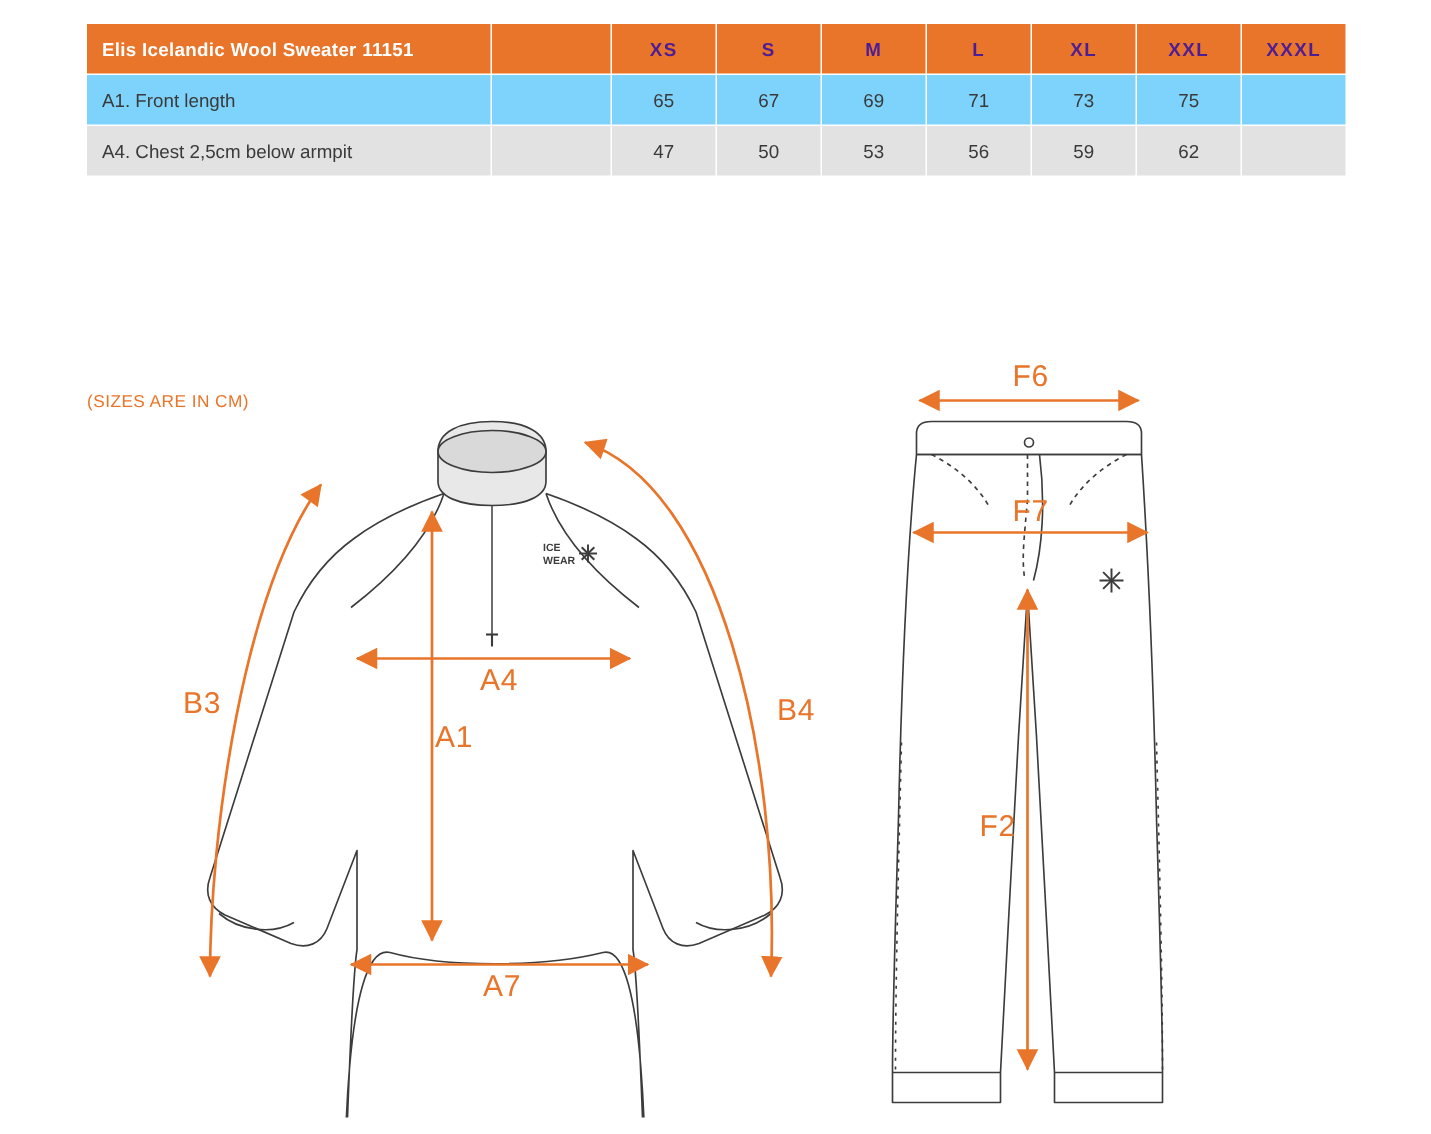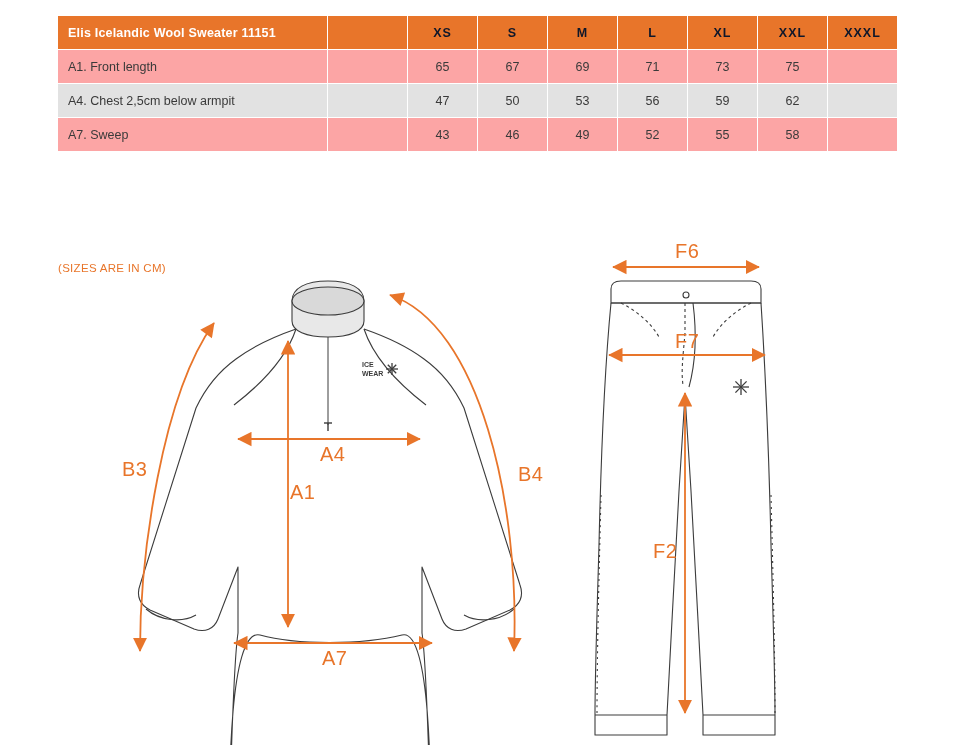--- a/index.html
+++ b/index.html
@@ -36,32 +36,32 @@
     color: #ffffff;
     font-weight: bold;
     text-align: left !important;
     padding-left: 10px !important;
     font-size: 12.5px;
     letter-spacing: 0.2px;
   }
   .hdr-blank { background: #e8752a; }
   .hdr-size {
     background: #e8752a;
-    color: #0f172a;
+    color: #4c1d95;
     font-weight: bold;
     font-size: 12px;
     letter-spacing: 1px;
   }
   .row-label {
     text-align: left !important;
     padding-left: 10px !important;
     color: #3a3a3a;
     font-size: 12.5px;
   }
-  .row-even td { background: #fca5a5; }
+  .row-even td { background: #7dd3fc; }
   .row-odd td { background: #e2e2e2; }
   .cell-val { color: #3a3a3a; }
   .cell-empty { }
 
   
   col.c-title { width: 270px; }
   col.c-gap { width: 80px; }
   col.c-size { width: 70px; }
 
   .units-note {
@@ -134,31 +134,20 @@
         <td class="row-label">A4. Chest 2,5cm below armpit</td>
         <td class="cell-empty"></td>
         <td class="cell-val">47</td>
         <td class="cell-val">50</td>
         <td class="cell-val">53</td>
         <td class="cell-val">56</td>
         <td class="cell-val">59</td>
         <td class="cell-val">62</td>
         <td class="cell-val"></td>
       </tr>
-      <tr class="row-even">
-        <td class="row-label">A7. Sweep</td>
-        <td class="cell-empty"></td>
-        <td class="cell-val">43</td>
-        <td class="cell-val">46</td>
-        <td class="cell-val">49</td>
-        <td class="cell-val">52</td>
-        <td class="cell-val">55</td>
-        <td class="cell-val">58</td>
-        <td class="cell-val"></td>
-      </tr>
     </tbody>
   </table>
 
   <div class="units-note">(SIZES ARE IN CM)</div>
 
   <div class="figure" id="sweater-figure">
     <svg width="440" height="490" viewBox="0 0 440 490" xmlns="http://www.w3.org/2000/svg">
       <defs>
         <marker id="ar-o" markerWidth="9" markerHeight="9" refX="7.5" refY="4" orient="auto">
           <path d="M0,0 L8,4 L0,8 z" fill="#e8752a"></path>

